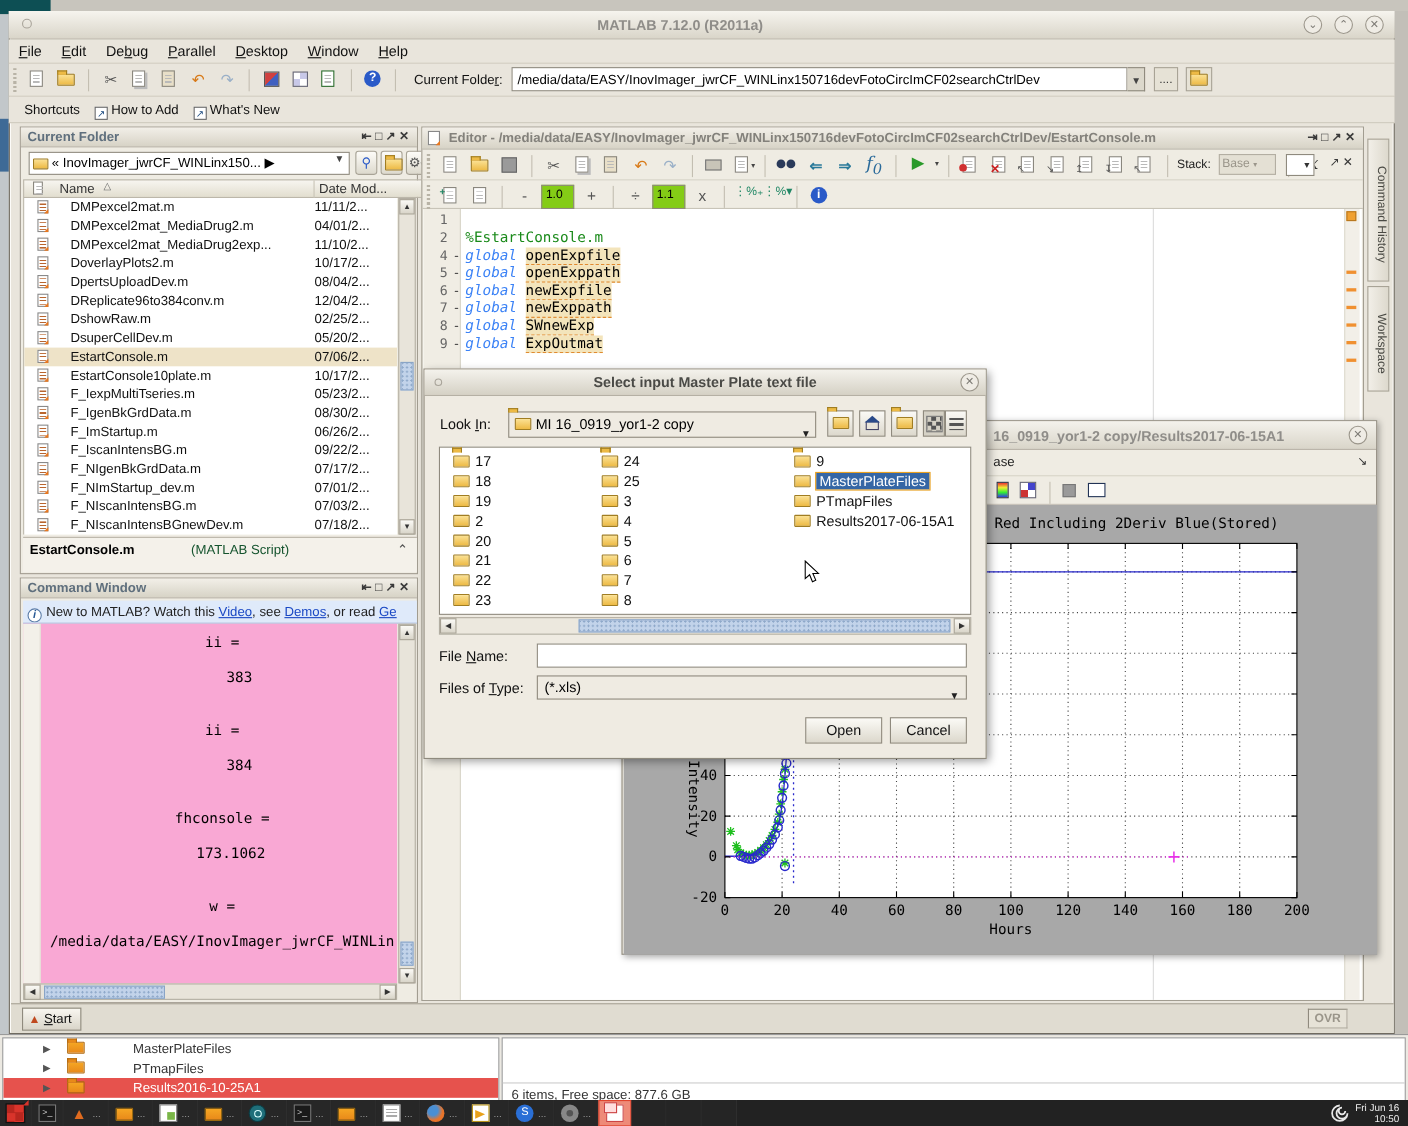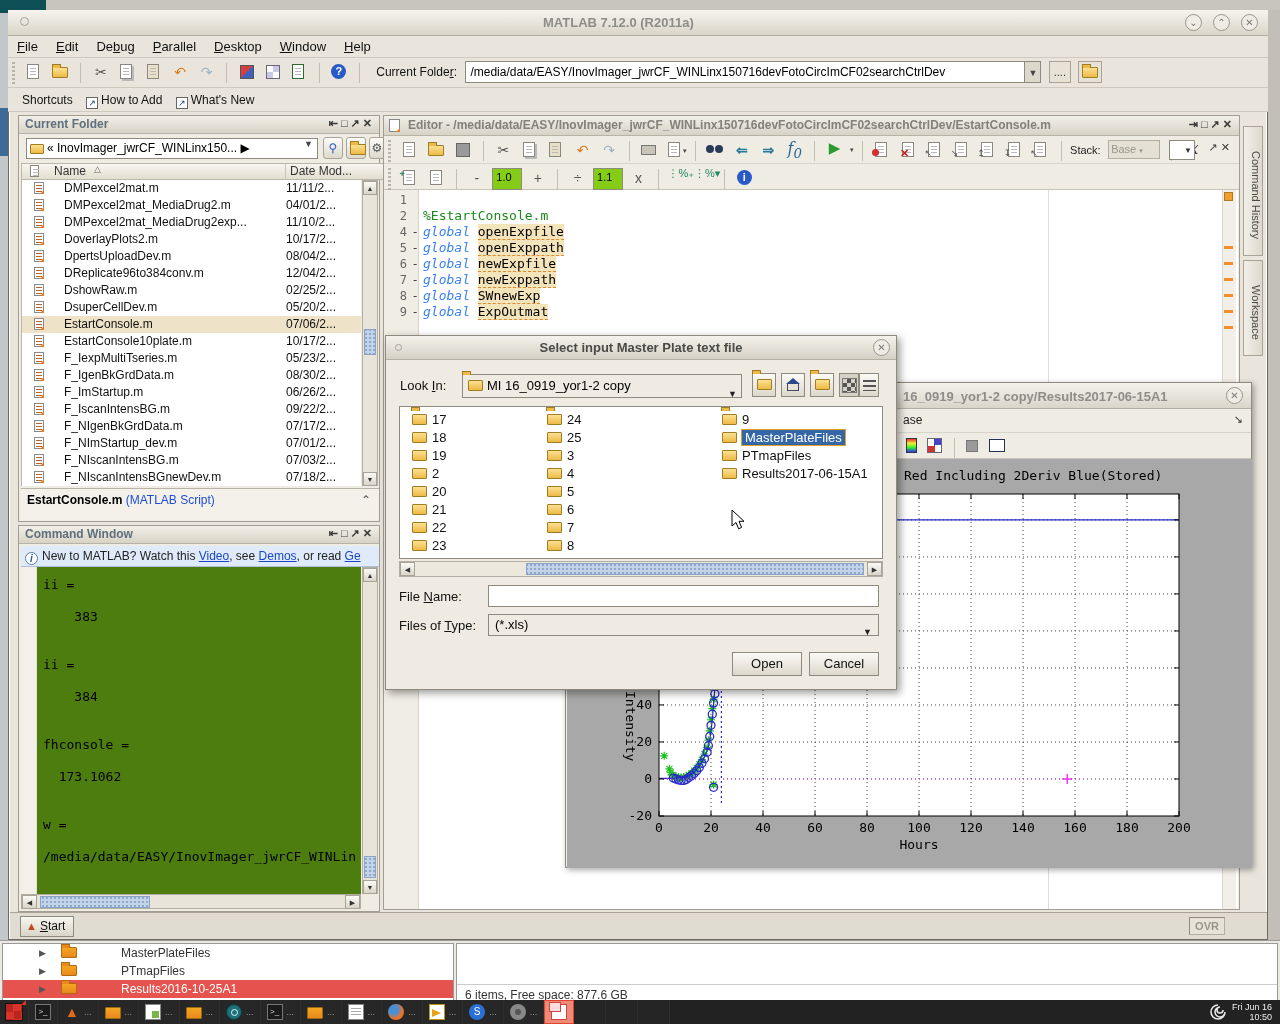--- a/index.html
+++ b/index.html
@@ -90,21 +90,21 @@
   #cf-detail{position:absolute;left:2px;top:372px;width:358px;height:32px;background:#f4f1ea;
       border-top:1px solid #b8b3a7;font-size:12px;padding:4px 4px 0 6px;}
 
   
   #cw-panel{left:18px;top:525px;width:362px;height:387px;}
   #cw-banner{position:absolute;left:2px;top:20px;width:358px;height:21px;background:#dfeafa;
       border-bottom:1px solid #aebedb;font-size:12px;color:#222;line-height:21px;white-space:nowrap;overflow:hidden;}
   #cw-banner .info-i{display:inline-block;width:13px;height:13px;border-radius:50%;border:1px solid #5a7ca8;
       color:#2a5a96;background:#fff;font-size:10px;line-height:12px;text-align:center;margin:0 4px 0 4px;font-style:italic;font-weight:bold;vertical-align:-2px;}
   #cw-banner a{color:#1a48c4;}
-  #cw-content{position:absolute;left:2px;top:41px;width:340px;height:327px;background:#4d7c0f;overflow:hidden;}
+  #cw-content{position:absolute;left:2px;top:41px;width:340px;height:327px;background:#f9a8d4;overflow:hidden;text-align:center;}
   #cw-gutter{position:absolute;left:0;top:0;width:16px;height:100%;background:#f3f0e9;border-right:1px solid #e3dfd4;}
   #cw-pre{margin:10px 0 0 22px;font-family:"DejaVu Sans Mono",monospace;font-size:13px;line-height:16px;color:#000;}
   #cw-hscroll{position:absolute;left:2px;top:368px;width:340px;height:15px;background:#e8e4da;border:1px solid #b3aea2;}
 
   
   #statusbar{left:10px;top:912px;width:1257px;height:27px;background:#e0dcd1;border-top:1px solid #a8a396;}
   #start-btn{position:absolute;left:10px;top:3px;height:21px;padding:0 8px 0 5px;background:linear-gradient(#f8f6f0,#d9d5c9);
       border:1px solid #8f8a7e;font-size:12px;color:#111;line-height:19px;}
   #start-tri{color:#c0491f;font-size:11px;margin-right:3px;}
   #ovr-box{position:absolute;right:42px;top:4px;width:36px;height:18px;border:1px solid #b3aea2;
@@ -343,21 +343,21 @@
       <div class="cf-row"><span class="i-mfile"></span><span class="cf-name">F_NImStartup_dev.m</span><span class="cf-date">07/01/2...</span></div>
       <div class="cf-row"><span class="i-mfile"></span><span class="cf-name">F_NIscanIntensBG.m</span><span class="cf-date">07/03/2...</span></div>
       <div class="cf-row"><span class="i-mfile"></span><span class="cf-name">F_NIscanIntensBGnewDev.m</span><span class="cf-date">07/18/2...</span></div>
     </div>
   <div class="vscroll" style="position:absolute;left:343px;top:64px;width:16px;height:306px;">
     <span class="sb-arrow" style="top:0;">▲</span>
     <span class="sb-thumb" style="top:148px;height:26px;"></span>
     <span class="sb-arrow" style="top:291px;">▼</span>
   </div>
   <div id="cf-detail">
-    <b>EstartConsole.m</b><span style="color:#1d4ed8;"> (MATLAB Script)</span>
+    <b>EstartConsole.m</b><span style="color:#14532d;margin-left:48px;"> (MATLAB Script)</span>
     <span style="position:absolute;right:8px;top:4px;color:#555;">⌃</span>
   </div>
 </div>
 
 <div class="abs panel" id="cw-panel">
   <div class="ptitle">
     <span>Command Window</span>
     <span class="pticons"><span>⇤</span><span>□</span><span>↗</span><span>✕</span></span>
   </div>
   <div id="cw-banner">

